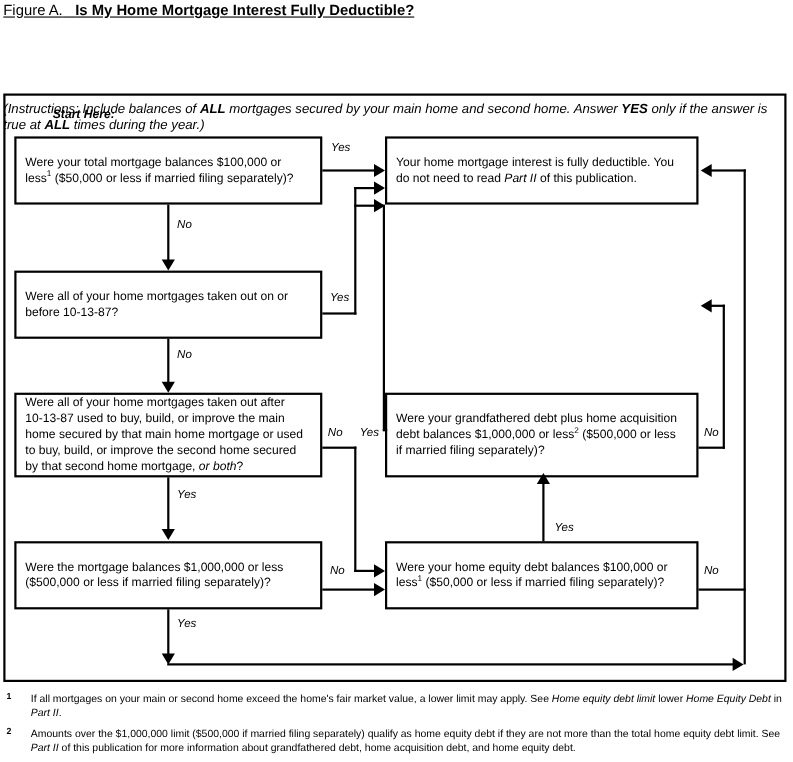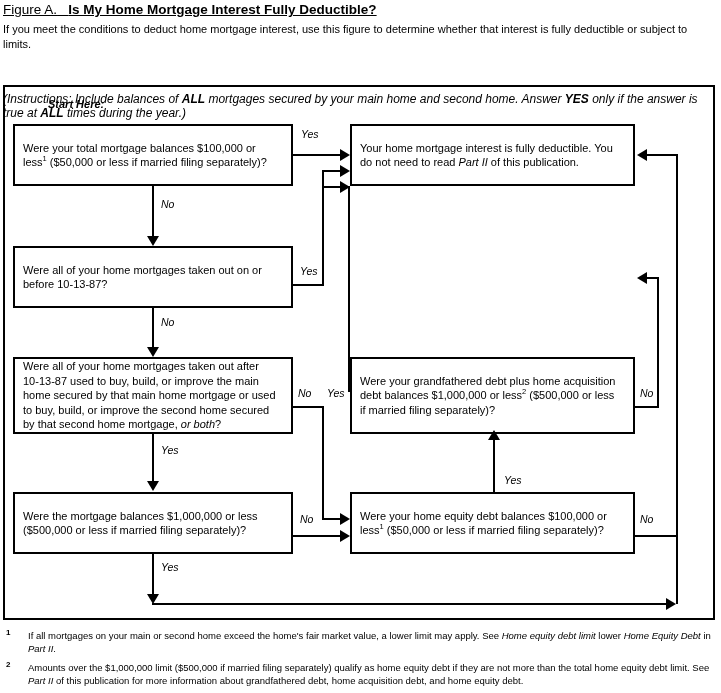--- a/index.html
+++ b/index.html
@@ -139,21 +139,20 @@
 </head>
 <body>
 
 <div class="page">
 
   <div class="fig-title">
     <span class="lbl">Figure A.</span>
     &nbsp;&nbsp;<span class="q">Is My Home Mortgage Interest Fully Deductible?</span>
   </div>
 
-  <div class="intro">If you meet the conditions to deduct home mortgage interest, use this figure to determine whether that interest is fully deductible or subject to limits.</div>
 
   <div class="instr">
     <span>(Instructions: Include balances of </span><b>ALL</b><span> mortgages secured by your main home and second home. Answer </span><b>YES</b><span> only if the answer is true at </span><b>ALL</b><span> times during the year.)</span>
   </div>
 
   <div class="frame"></div>
 
   <div class="start-here">Start Here:</div>
 
   <div class="box" style="left:13px; top:124px; width:280px; height:62px;">

